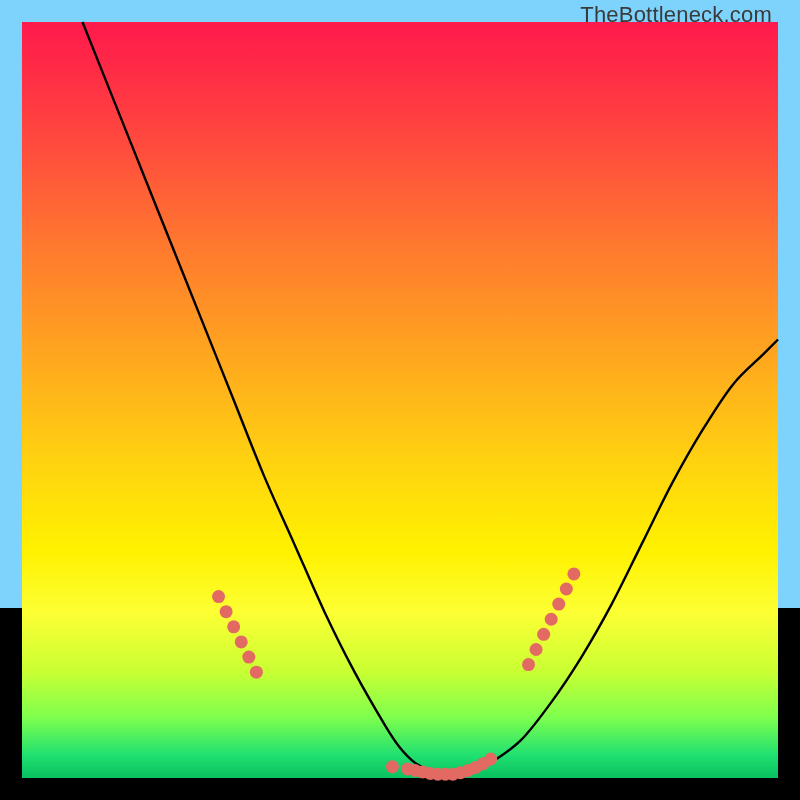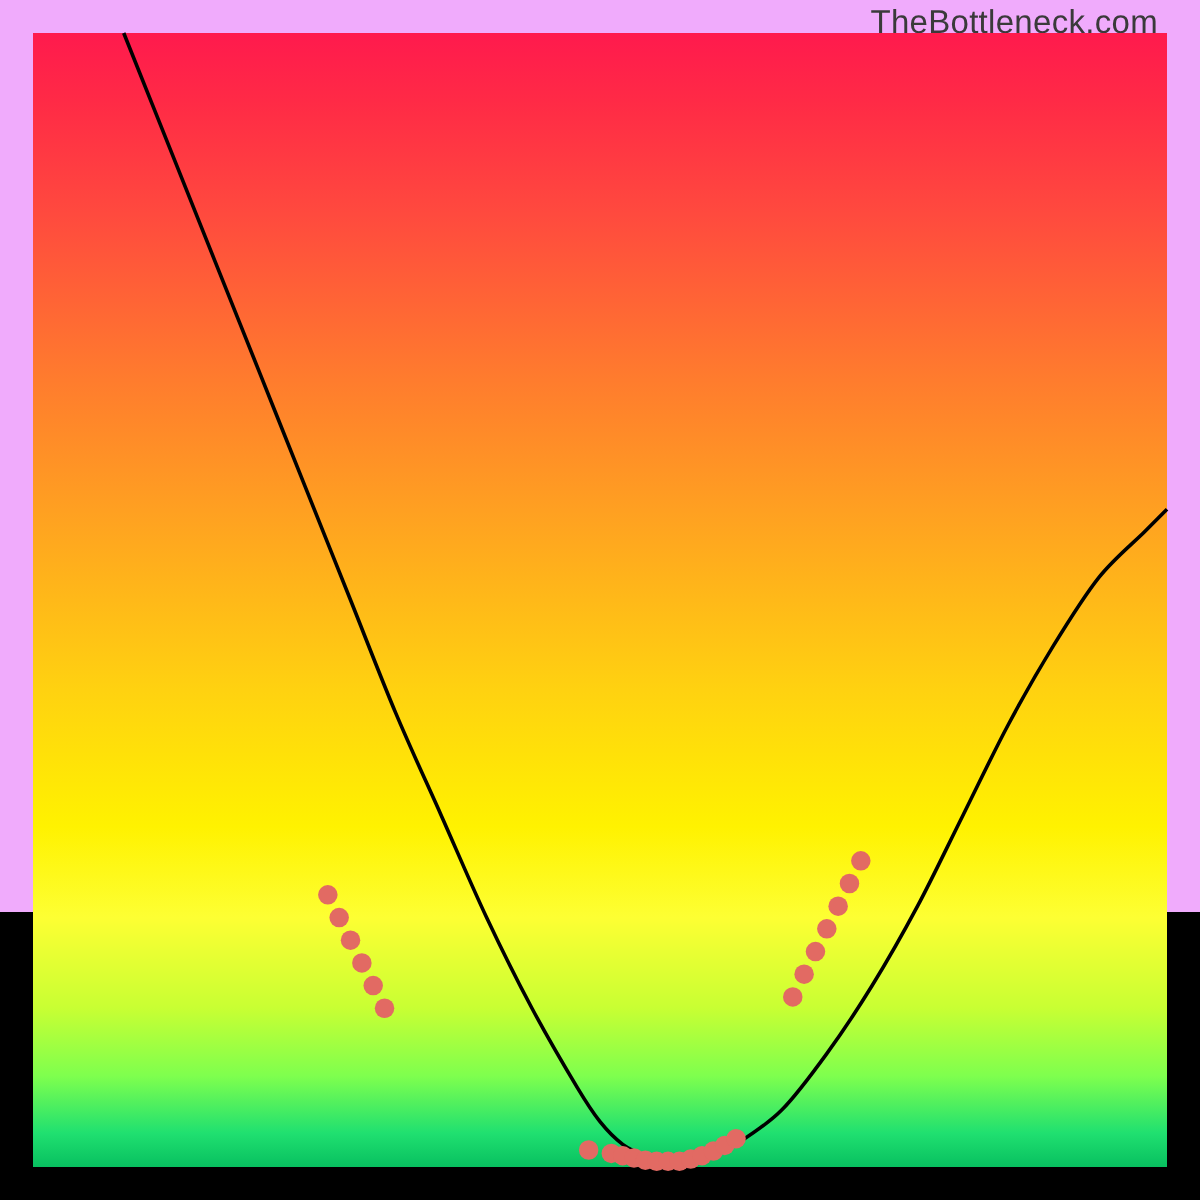--- a/index.html
+++ b/index.html
@@ -8,21 +8,21 @@
     width: 800px;
     height: 800px;
     background: #000000;
     overflow: hidden;
     font-family: Arial, Helvetica, sans-serif;
   }
   .frame {
     position: relative;
     width: 800px;
     height: 608px;
-    background: #f0abfc;
+    background: #7dd3fc;
   }
   .plot-area {
     position: absolute;
     left: 22px;
     top: 22px;
     width: 756px;
     height: 756px;
     
     background: linear-gradient(to bottom,
       #ff1a4d 0%,

